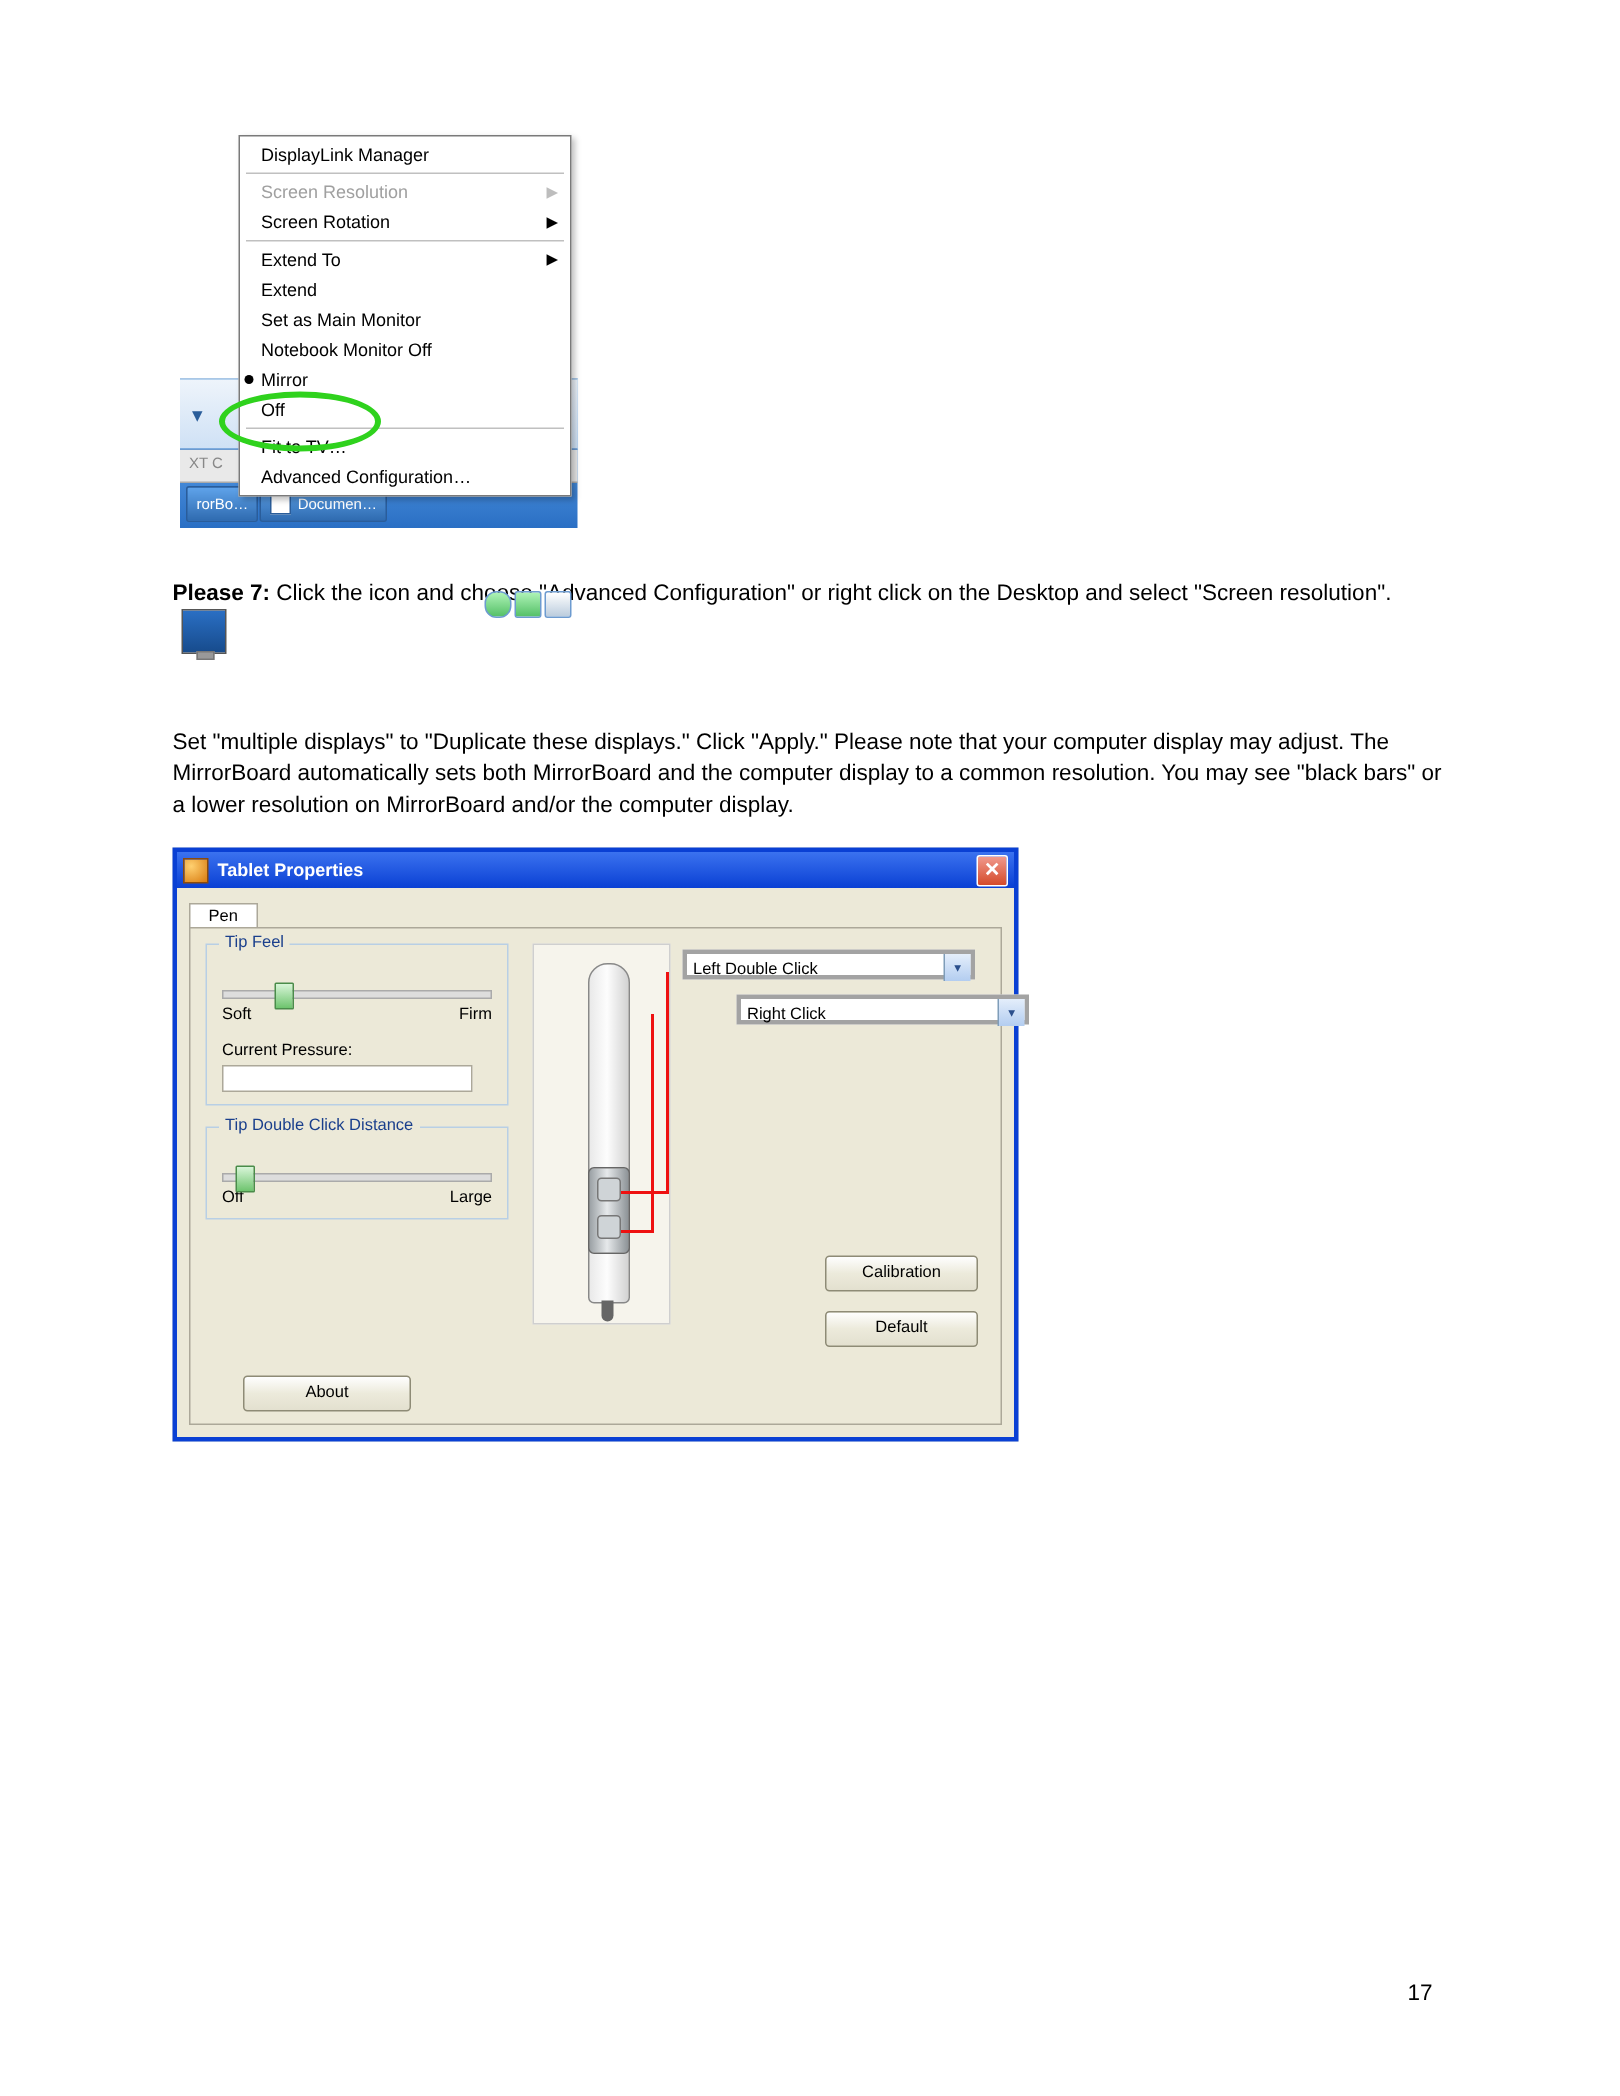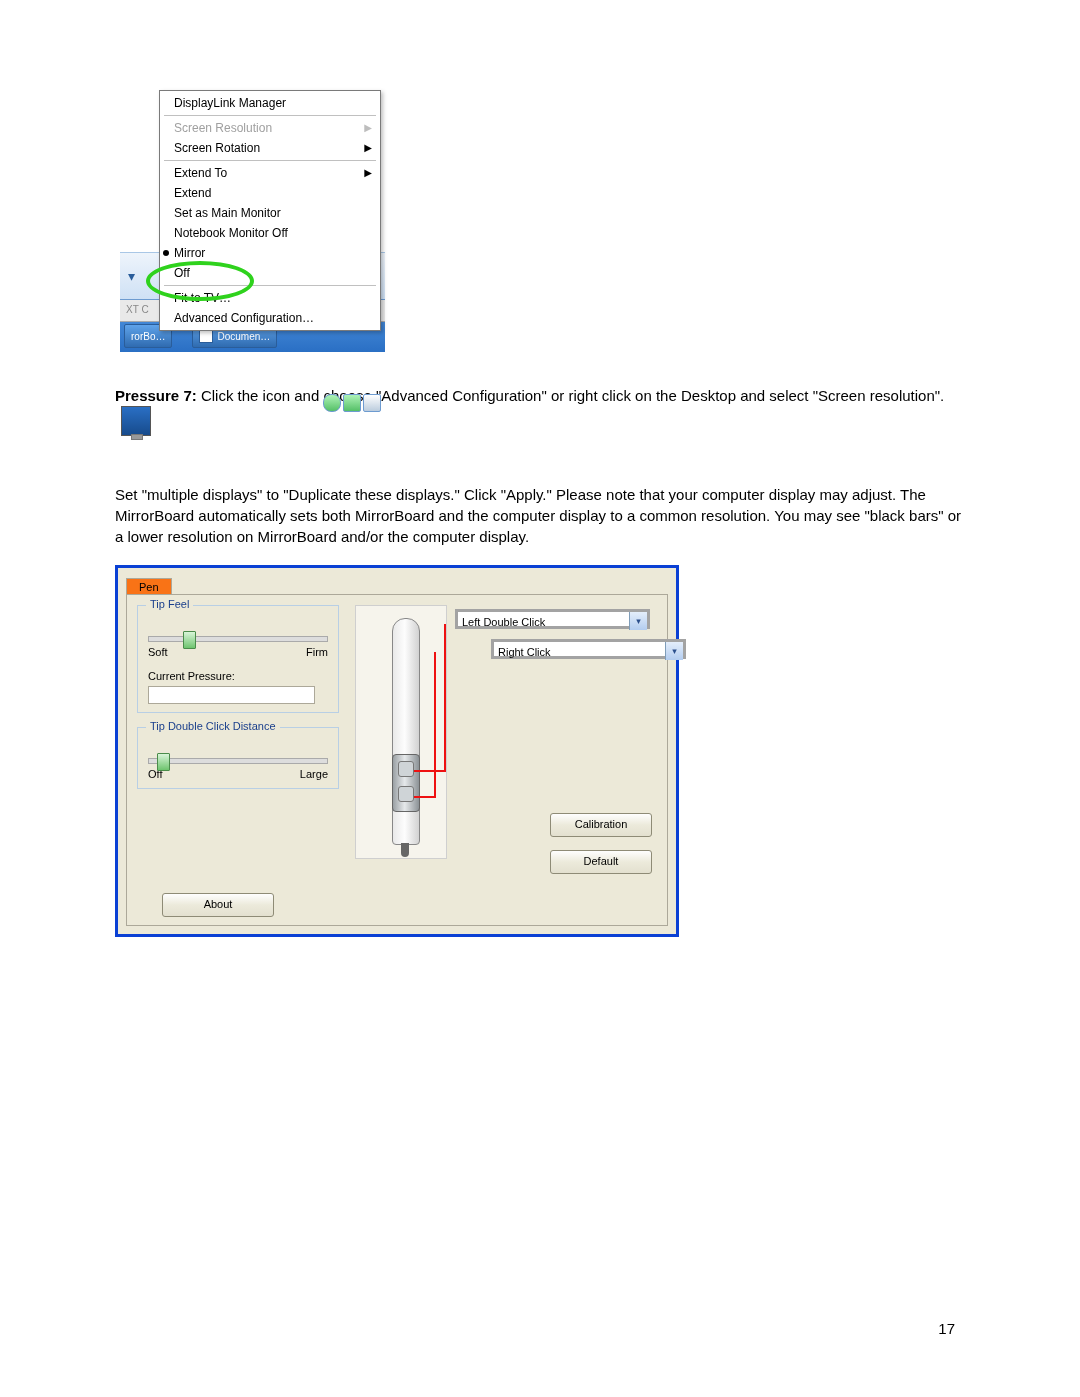--- a/index.html
+++ b/index.html
@@ -66,21 +66,21 @@
     color: #888;
     padding-left: 6px;
     line-height: 20px;
     box-sizing: border-box;
   }
   .fig1-taskbar-buttons {
     position: absolute;
     left: 0; top: 70px; width: 265px; height: 28px;
     display: flex;
     align-items: center;
-    gap: 20px;
+    gap: 1px;
     padding: 2px 4px;
     box-sizing: border-box;
   }
   .fig1-tbbtn {
     height: 22px;
     border-radius: 2px;
     background: linear-gradient(#5fa3ea, #2f6bb0);
     border: 1px solid #2a5d9a;
     color: #fff;
     font-size: 10px;
@@ -238,21 +238,21 @@
     line-height: 17px;
     text-align: center;
     font-weight: bold;
     border-radius: 2px;
   }
   .td-body {
     padding: 8px;
   }
   .td-tab {
     display: inline-block;
-    background: #f97316;
+    background: #ffffff;
     border: 1px solid #aca899;
     border-bottom: none;
     padding: 2px 12px;
     font-size: 11px;
     position: relative;
     top: 1px;
   }
   .td-panel {
     border: 1px solid #aca899;
     background: #ece9d8;
@@ -427,31 +427,36 @@
         <div class="item"><span class="bullet"></span><span>Mirror</span></div>
         <div class="item"><span>Off</span></div>
         <div class="divider"></div>
         <div class="item"><span>Fit to TV…</span></div>
         <div class="item"><span>Advanced Configuration…</span></div>
       </div>
     <div class="fig1-highlight"></div>
   </div>
 
   <div class="bodytext">
-    <b>Pressure 7:</b><span> Click the icon and choose "Advanced Configuration" or right click on the Desktop and select "Screen resolution".</span>
+    <b>Please 7:</b><span> Click the icon and choose "Advanced Configuration" or right click on the Desktop and select "Screen resolution".</span>
     <span class="inline-icon monitor"></span>
   </div>
 
   <div style="height:30px"></div>
 
   <div class="bodytext">Set "multiple displays" to "Duplicate these displays."  Click "Apply."  Please note that your computer display may adjust.  The MirrorBoard automatically sets both MirrorBoard and the computer display to a common resolution.  You may see "black bars" or a lower resolution on MirrorBoard and/or the computer display.</div>
 
 
 
   <div class="tablet-dialog">
+    <div class="td-titlebar">
+      <div class="td-icon"></div>
+      <span>Tablet Properties</span>
+      <div class="td-close">✕</div>
+    </div>
     <div class="td-body">
       <div class="td-tab">Pen</div>
       <div class="td-panel">
 
         <div class="fieldset">
           <div class="legend">Tip Feel</div>
           <div class="slider-track">
             <div class="slider-thumb" style="left:34px;"></div>
           </div>
           <div class="slider-labels">

